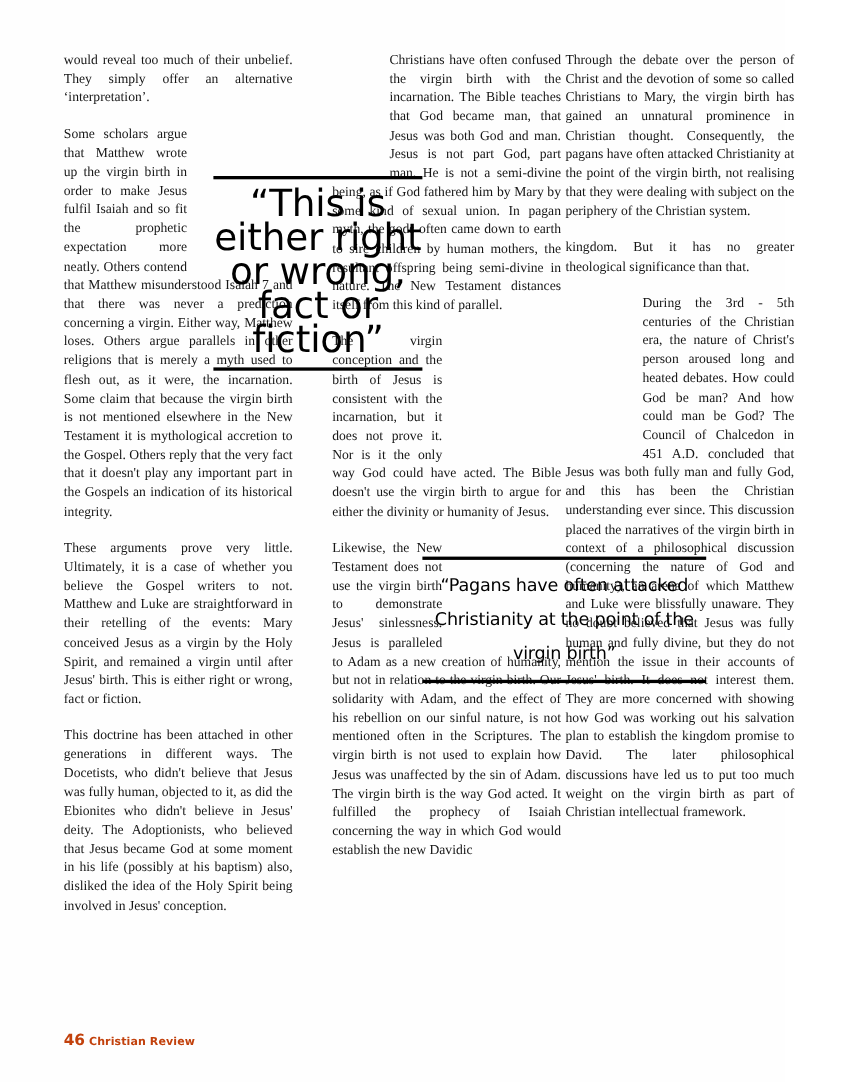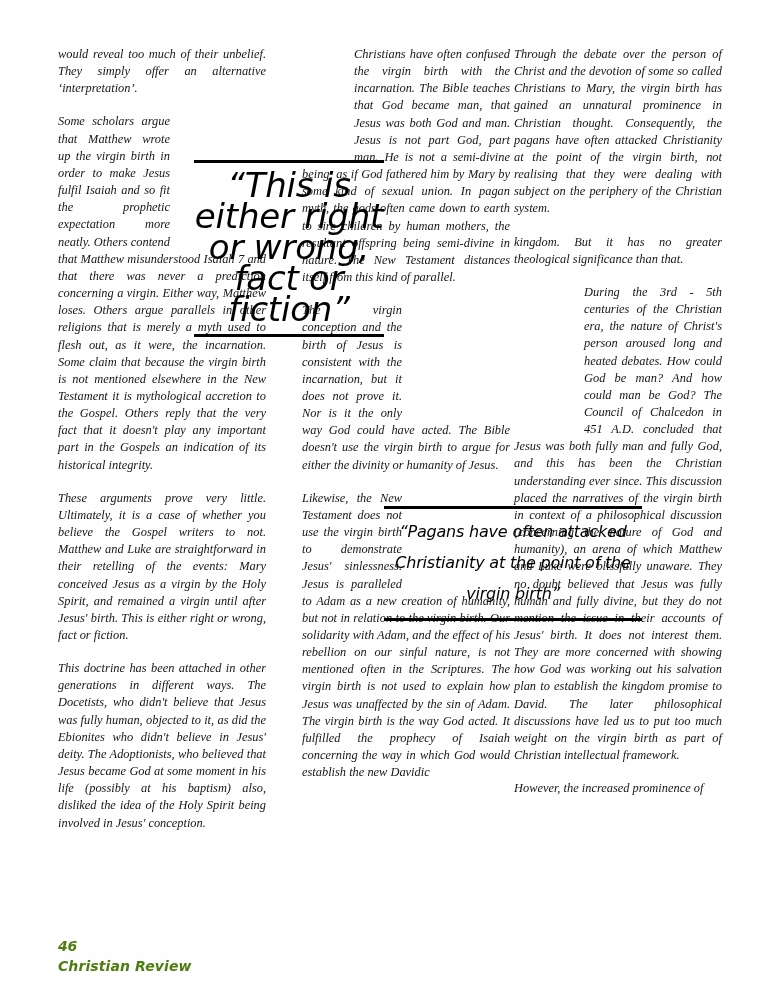--- a/index.html
+++ b/index.html
@@ -16,21 +16,20 @@
     overflow: hidden;
   }
 
   
   #page {
     position: absolute;
     left: 0; top: 0;
     width: 714px;
     height: 984px;
     background: #fefefe;
-    font-style: italic;
   }
 
   
   .columns {
     position: absolute;
     left: 58px;
     top: 46px;
     width: 648px;
     height: 872px;
   }
@@ -106,33 +105,32 @@
   #pq2 .qtext { font-size: 16px; line-height: 31px; }
 
   
   .footer {
     position: absolute;
     left: 58px;
     top: 938px;
     display: flex;
     align-items: baseline;
     gap: 4px;
-    color: #4d7c0f;
-    flex-direction: column;
+    color: #c2410c;
   }
   .footer .folio {
     font-family: "DejaVu Sans", "Liberation Sans", sans-serif;
     font-weight: 700;
     font-size: 14px;
     letter-spacing: -0.3px;
   }
   .footer .pubname {
     font-family: "DejaVu Sans", "Liberation Sans", sans-serif;
     font-weight: 700;
-    font-size: 14px;
+    font-size: 10px;
     letter-spacing: 0.1px;
   }
 </style>
 </head>
 <body>
 
 <div id="page">
 
   <div class="columns">
 
@@ -146,21 +144,20 @@
     <div class="col c2">
       <p><span class="spacer q1c2-l"></span><span>Christians have often confused the virgin birth with the incarnation.  The Bible teaches that God became man, that Jesus was both God and man.  Jesus is not part God, part man.  He is not a semi-divine being, as if God fathered him by Mary by some kind of sexual union.  In pagan myth, the gods often came down to earth to sire children by human mothers, the resultant offspring being semi-divine in nature.  The New Testament distances itself from this kind of parallel.</span></p>
       <p><span class="spacer q2c2"></span><span>The virgin conception and the birth of Jesus is consistent with the incarnation, but it does not prove it.  Nor is it the only way God could have acted.  The Bible doesn't use the virgin birth to argue for either the divinity or humanity of Jesus.</span></p>
       <p><span class="spacer q2c2b"></span><span>Likewise, the New Testament does not use the virgin birth to demonstrate Jesus' sinlessness.  Jesus is paralleled to Adam as a new creation of humanity, but not in relation to the virgin birth.  Our solidarity with Adam, and the effect of his rebellion on our sinful nature, is not mentioned often in the Scriptures.  The virgin birth is not used to explain how Jesus was unaffected by the sin of Adam.  The virgin birth is the way God acted.  It fulfilled the prophecy of Isaiah concerning the way in which God would establish the new Davidic</span></p>
     </div>
 
     <div class="col c3">
       <p>Through the debate over the person of Christ and the devotion of some so called Christians to Mary, the virgin birth has gained an unnatural prominence in Christian thought.  Consequently, the pagans have often attacked Christianity at the point of the virgin birth, not realising that they were dealing with subject on the periphery of the Christian system.</p>
       <p>kingdom.  But it has no greater theological significance than that.</p>
       <p><span class="spacer q2c3-l"></span><span>During the 3rd - 5th centuries of the Christian era, the nature of Christ's person aroused long and heated debates.  How could God be man?  And how could man be God?  The Council of Chalcedon in 451 A.D. concluded that Jesus was both fully man and fully God, and this has been the Christian understanding ever since.  This discussion placed the narratives of the virgin birth in context of a philosophical discussion (concerning the nature of God and humanity), an arena of which Matthew and Luke were blissfully unaware.  They no doubt believed that Jesus was fully human and fully divine, but they do not mention the issue in their accounts of Jesus' birth.  It does not interest them.  They are more concerned with showing how God was working out his salvation plan to establish the kingdom promise to David.  The later philosophical discussions have led us to put too much weight on the virgin birth as part of Christian intellectual framework.</span></p>
-      <p>However, the increased prominence of</p>
     </div>
 
   </div>
 
   <div class="pullquote" id="pq1">
     <div class="rule top"></div>
     <div class="qtext">“This is either right or wrong, fact or fiction”</div>
     <div class="rule bottom"></div>
   </div>
 

